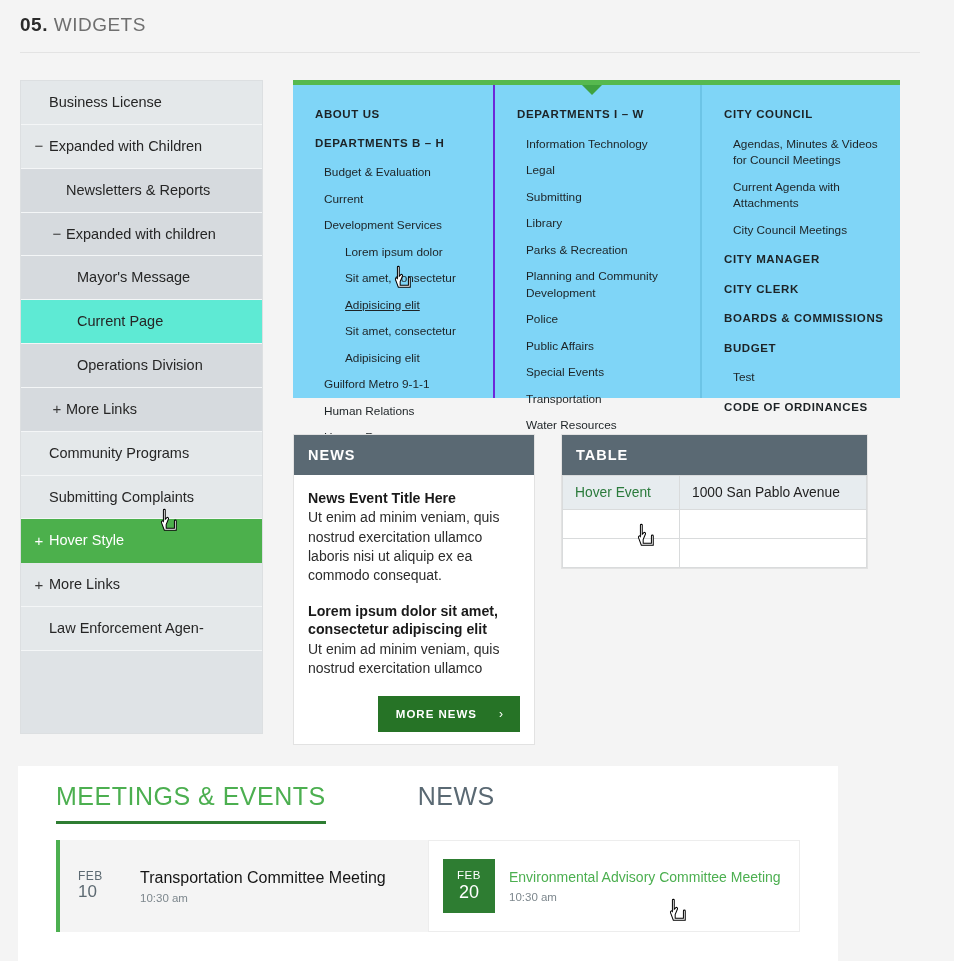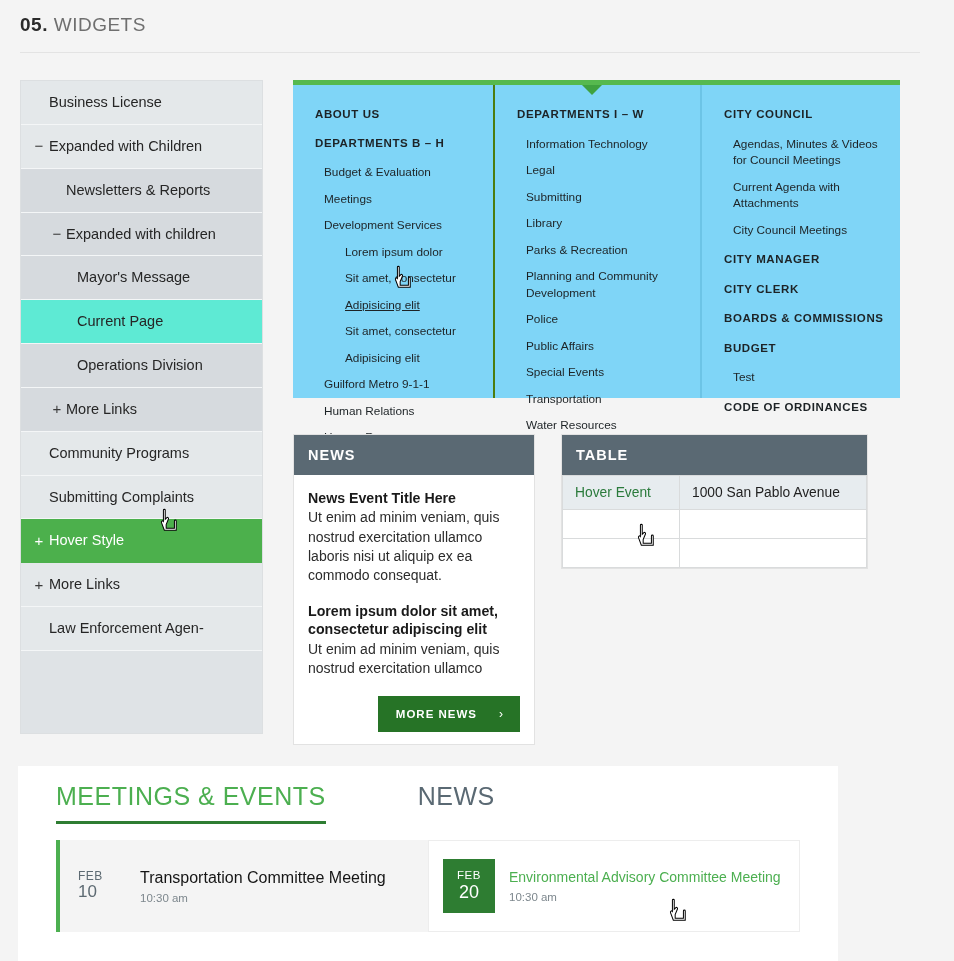--- a/index.html
+++ b/index.html
@@ -67,21 +67,21 @@
     border-left: 10px solid transparent;
     border-right: 10px solid transparent;
     border-top: 10px solid #3fa23f;
     z-index: 4;
   }
   .mm-col {
     padding: 22px 14px 10px 22px;
     position: relative;
   }
   .mm-col.c1 { width: 200px; }
-  .mm-col.c2 { width: 207px; border-left: 2px solid #4d7c0f; }
+  .mm-col.c2 { width: 207px; border-left: 2px solid #6d28d9; }
   .mm-col.c3 { width: 200px; border-left: 2px solid #6cc4e6; }
   .mm-head {
     font-size: 11.5px; font-weight: bold; color: #1d2326;
     letter-spacing: .6px; margin: 0 0 13px 0; text-transform: uppercase;
     line-height: 1.35;
   }
   .mm-head.spaced { margin-top: 14px; }
   .mm-link {
     font-size: 11.8px; color: #1d2326; margin: 0 0 10px 0;
     padding-left: 9px; line-height: 1.4; cursor: pointer;
@@ -233,21 +233,21 @@
     </div>
 
   <div class="megamenu">
     <div class="mm-arrow"></div>
 
     <div class="mm-col c1">
       <div class="mm-head">ABOUT US</div>
       <div class="mm-head">DEPARTMENTS B – H</div>
       <div id="mm-col1-links">
           <div class="mm-link">Budget &amp; Evaluation</div>
-          <div class="mm-link">Meetings</div>
+          <div class="mm-link">Current</div>
           <div class="mm-link">Development Services</div>
           <div class="mm-link l2">Lorem ipsum dolor</div>
           <div class="mm-link l2">Sit amet, consectetur</div>
           <div class="mm-link l2 underline">Adipisicing elit</div>
           <div class="mm-link l2">Sit amet, consectetur</div>
           <div class="mm-link l2">Adipisicing elit</div>
           <div class="mm-link">Guilford Metro 9-1-1</div>
           <div class="mm-link">Human Relations</div>
           <div class="mm-link">Human Resources</div>
         </div>

